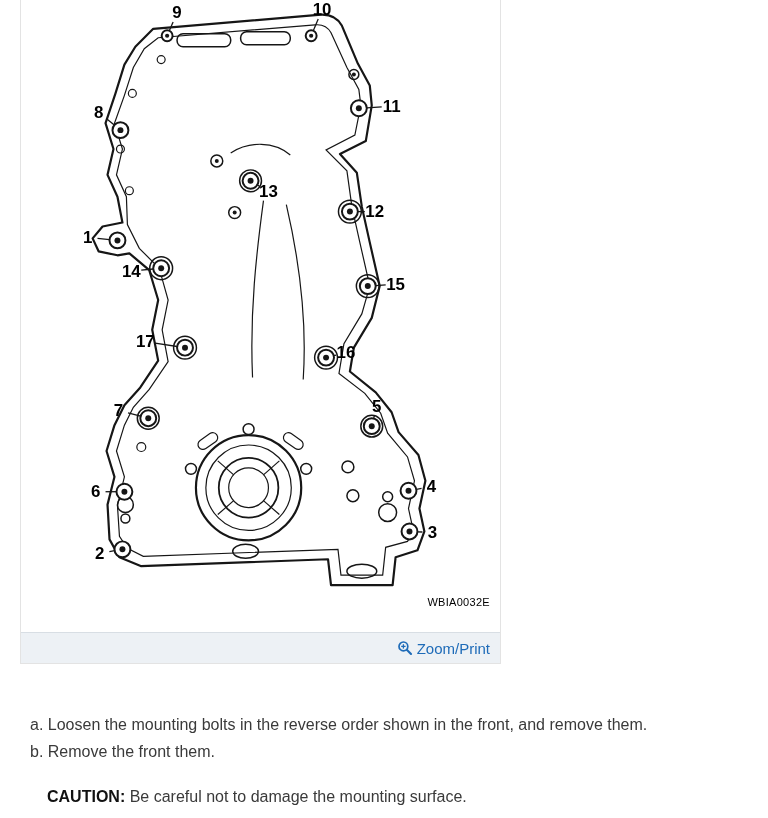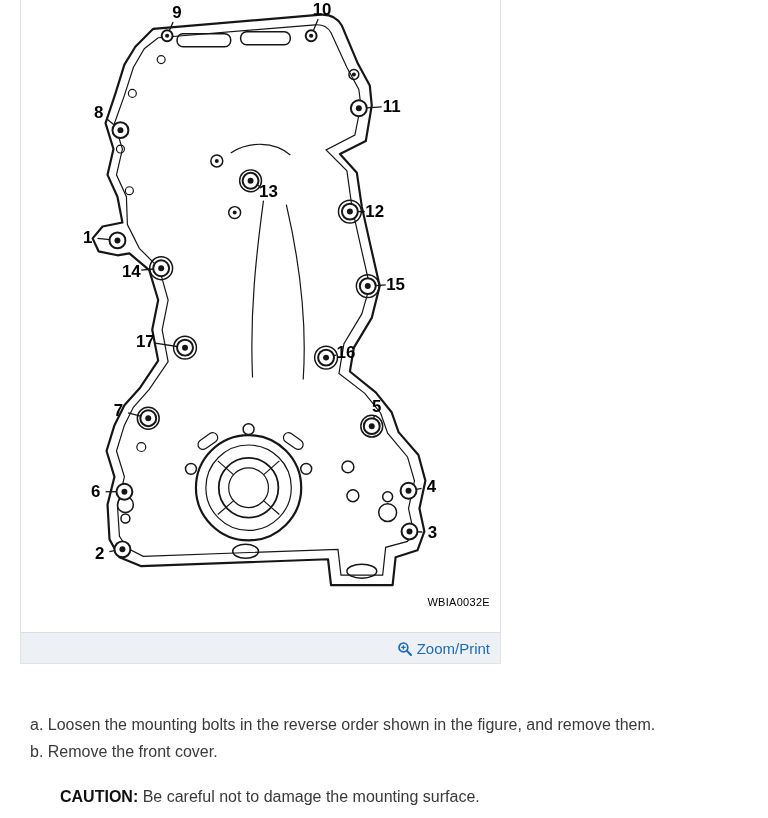--- a/index.html
+++ b/index.html
@@ -30,30 +30,30 @@
     position:absolute;right:10px;top:596px;font-size:11px;color:#000;
     letter-spacing:.3px;
   }
   .zoom-bar{
     position:absolute;left:0;right:0;bottom:0;height:31px;
     background:#edf1f5;border-top:1px solid #d8dee4;
     display:flex;align-items:center;justify-content:flex-end;
     padding-right:10px;box-sizing:border-box;
   }
   .zoom-link{
-    display:inline-flex;align-items:flex-end;gap:4px;
+    display:inline-flex;align-items:flex-start;gap:4px;
     color:#1e6bb8;font-size:15px;text-decoration:none;cursor:pointer;
   }
   .steps{
     position:absolute;left:30px;top:711px;font-size:16px;line-height:27px;color:#3a3a3a;
   }
   .caution{
     position:absolute;left:47px;top:788px;font-size:16px;color:#3a3a3a;
   }
-  .caution b{color:#111;font-weight:700;margin-left:13px;}
+  .caution b{color:#111;font-weight:700;}
 </style>
 </head>
 <body>
 
 <div class="figure">
   <div class="diagram-wrap">
     <svg id="cover-svg" viewBox="0 0 480 600" width="479" height="596">
 
       <g class="art">
         <path class="w2" d="M132 27 L298 13 Q315 11 322 24 L338 62 L350 84 L352 104 L346 140 L320 153 L337 172 L342 206 L350 242 L360 286 L352 318 L334 348 L330 372 L356 393 L372 413 L379 433 L399 456 L406 482 L400 510 L405 533 L398 552 L376 559 L373 587 L311 587 L308 561 L120 568 L98 559 L88 541 L86 506 L93 478 L85 452 L93 426 L103 406 L119 388 L137 361 L131 330 L137 300 L128 270 L108 253 L96 255 L77 251 L71 238 L81 226 L101 222 L96 196 L86 174 L92 148 L84 122 L94 92 L103 63 L114 45 Z"></path>
@@ -193,20 +193,20 @@
         <line x1="9.8" y1="9.8" x2="14" y2="14" stroke="#1e6bb8" stroke-width="2.1" stroke-linecap="round"></line>
         <line x1="4.2" y1="6.4" x2="8.6" y2="6.4" stroke="#1e6bb8" stroke-width="1.3"></line>
         <line x1="6.4" y1="4.2" x2="6.4" y2="8.6" stroke="#1e6bb8" stroke-width="1.3"></line>
       </svg>
       <span>Zoom/Print</span>
     </a>
   </div>
 </div>
 
 <div class="steps">
-  <div>a. Loosen the mounting bolts in the reverse order shown in the figure, and remove them.</div>
-  <div>b. Remove the front cover.</div>
+  <div>a. Loosen the mounting bolts in the reverse order shown in the front, and remove them.</div>
+  <div>b. Remove the front them.</div>
 </div>
 
 <div class="caution">
   <b>CAUTION:</b>
   <span>Be careful not to damage the mounting surface.</span>
 </div>
 
 </body></html>

